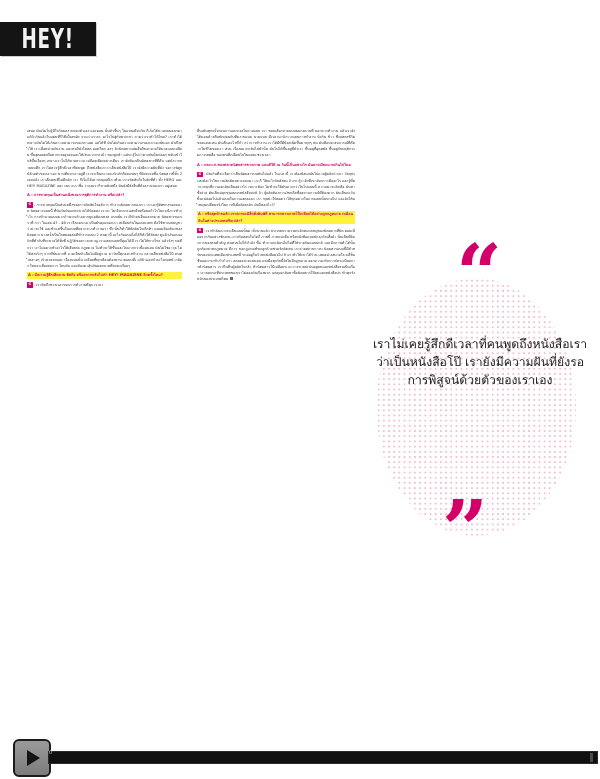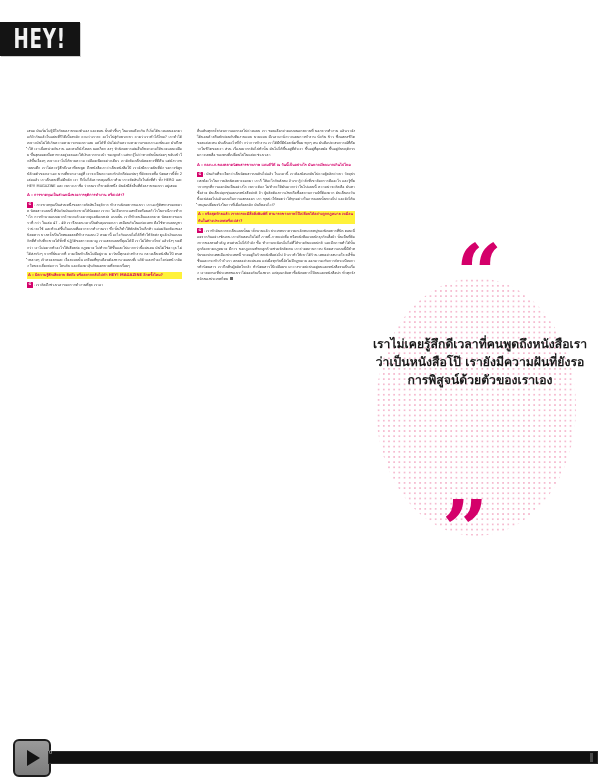--- a/index.html
+++ b/index.html
@@ -12,21 +12,21 @@
 
   
   #page{
     position:absolute;left:0;top:0;width:600px;height:779px;
     background:#fff;overflow:hidden;
   }
 
   
   #masthead{
     position:absolute;left:0;top:22px;
-    width:80px;height:34px;
+    width:96px;height:34px;
     background:#141414;
     display:flex;align-items:center;justify-content:center;
     box-shadow:1px 1px 0 rgba(0,0,0,.18);
   }
   #masthead .wordmark{
     color:#f2f2f2;
     font-family:"DejaVu Sans Condensed","Liberation Sans Narrow","Liberation Sans",sans-serif;
     font-weight:700;font-size:26px;line-height:1;
     letter-spacing:1px;
     transform:scaleX(.78);
@@ -102,21 +102,21 @@
     line-height:.72;
     letter-spacing:-2px;
     user-select:none;
   }
   #qopen{left:88px;top:-6px;font-size:80px;}
   #qclose{left:74px;top:250px;font-size:80px;}
   #quotetext{
     position:absolute;left:0;top:84px;width:224px;
     text-align:center;
     color:#1a1a1a;
-    font-weight:700;
+    font-weight:400;
     font-size:12.2px;
     line-height:1.46;
   }
 
   
   #folio{
     position:absolute;left:22px;top:748px;
     font-size:7px;color:#7d7d7d;font-weight:700;
   }
 

